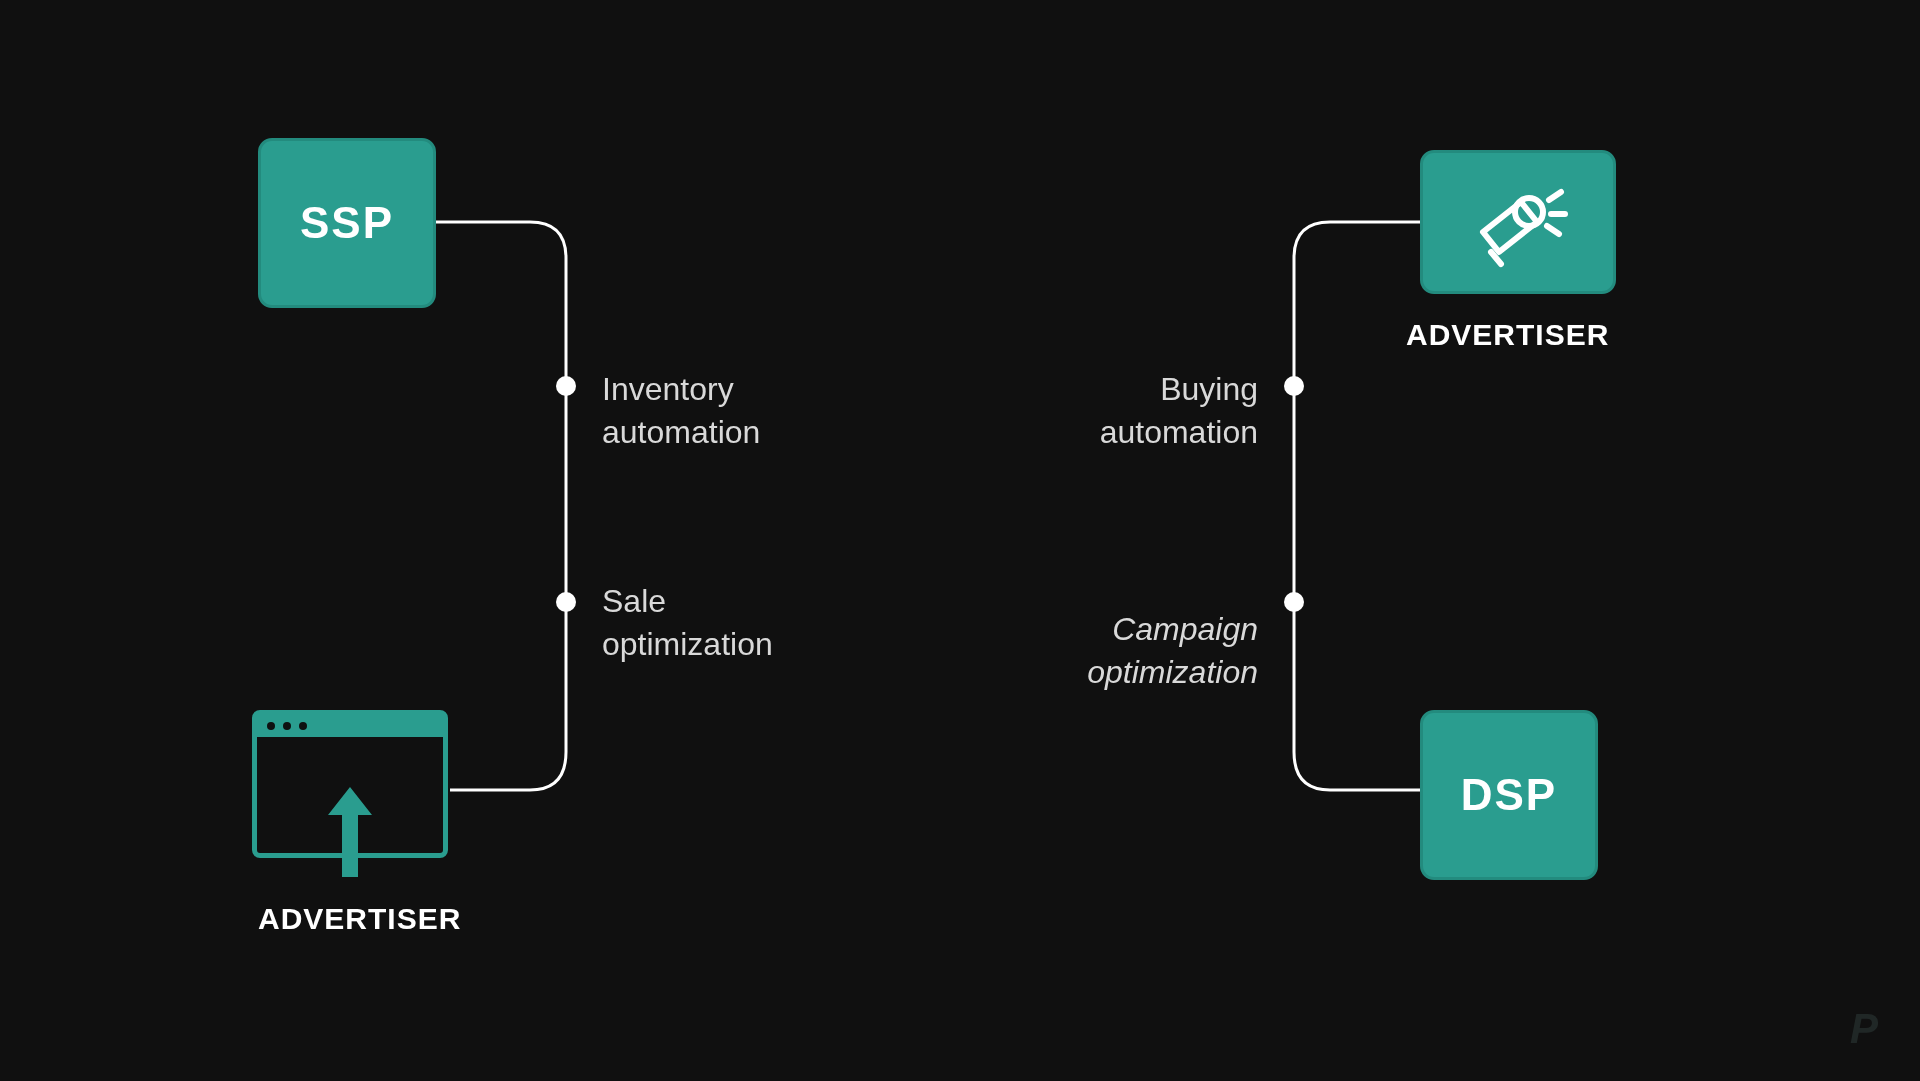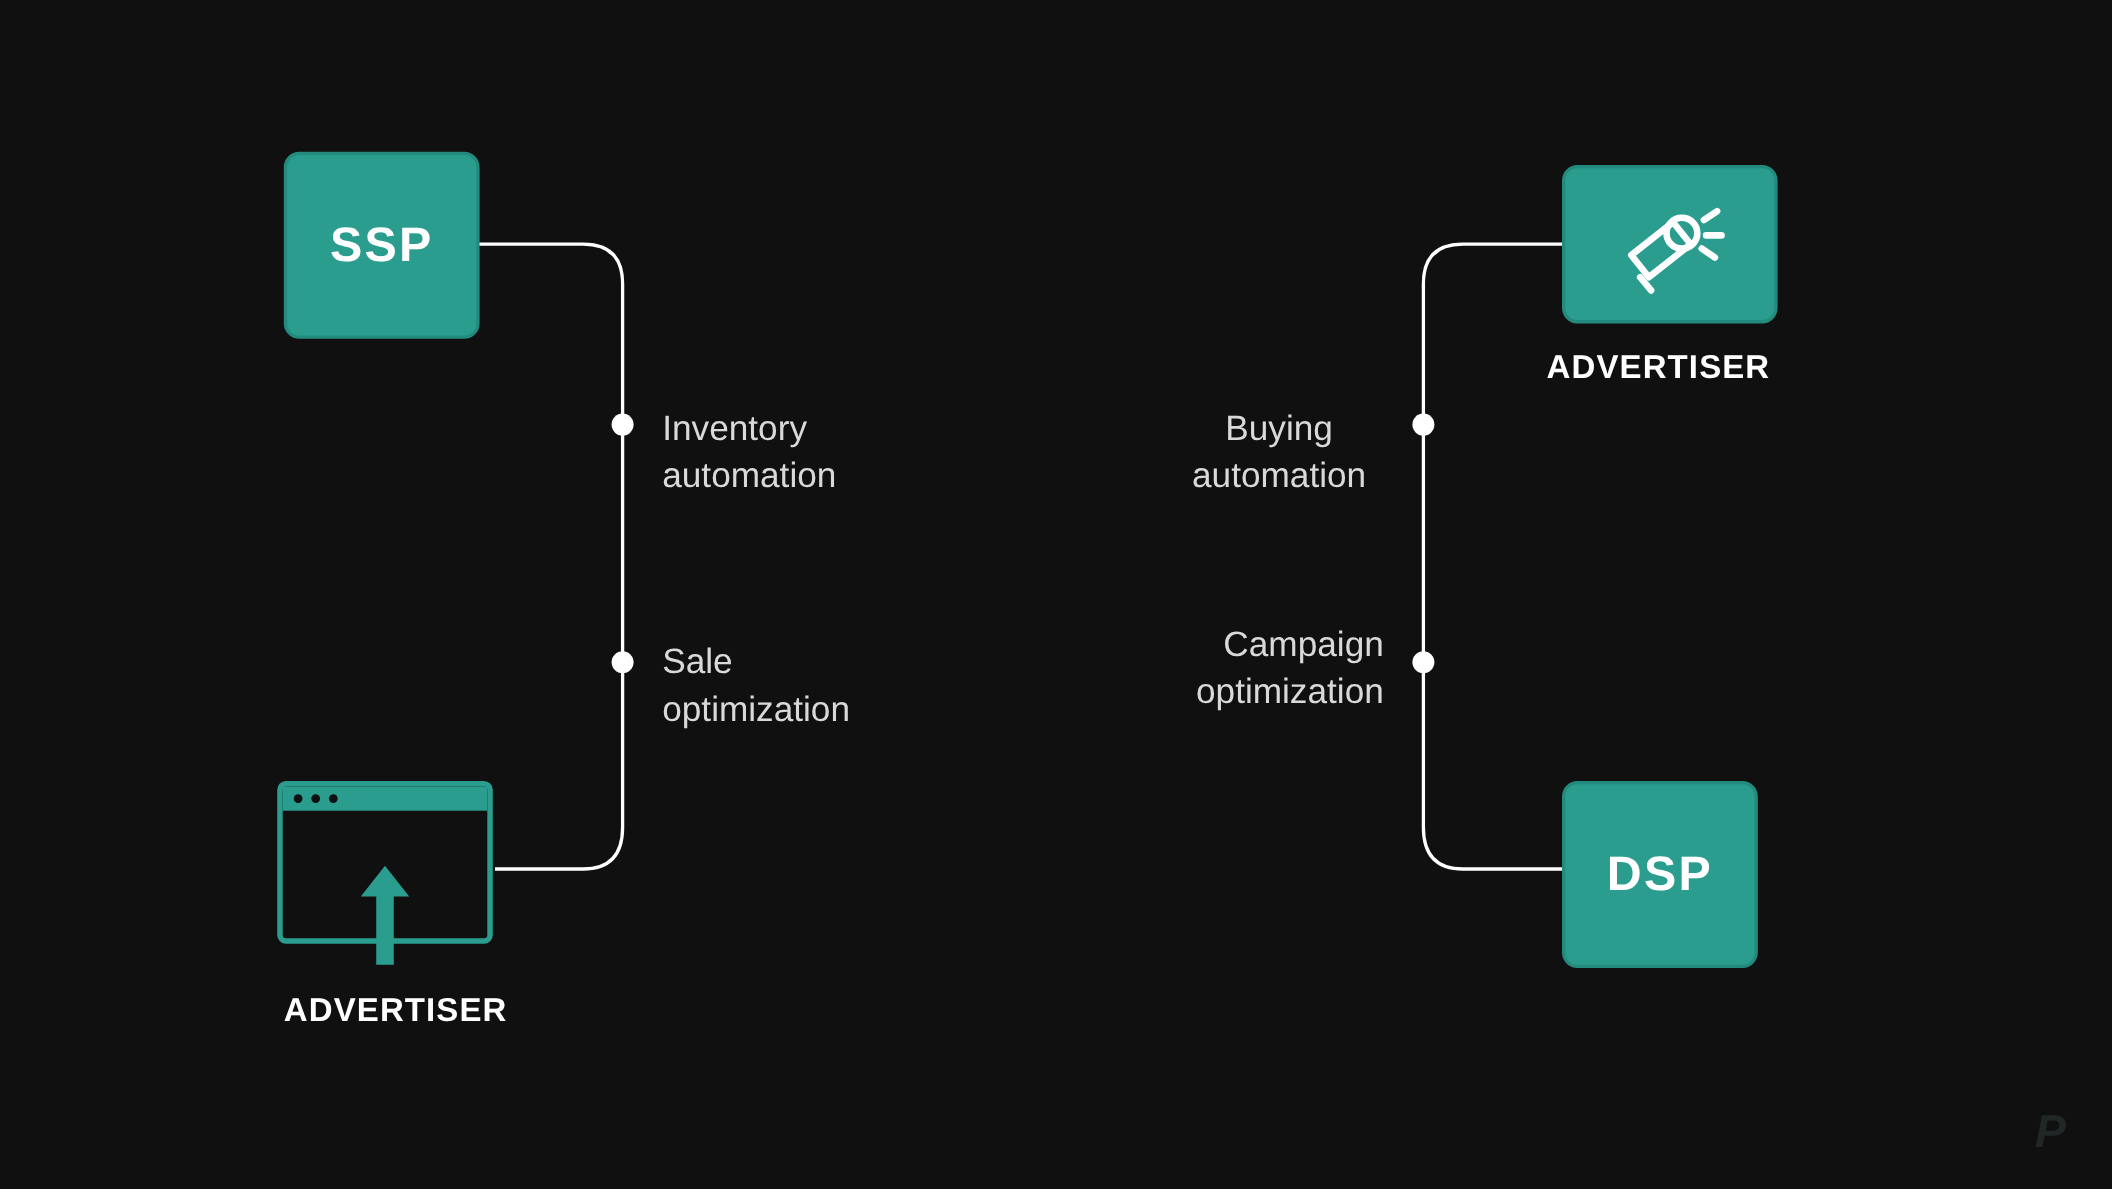--- a/index.html
+++ b/index.html
@@ -141,26 +141,26 @@
     <span>automation</span>
   </div>
 
   <div class="dot" style="left:566px; top:602px;"></div>
   <div class="label" style="left:602px; top:580px;">
     <span>Sale</span><br>
     <span>optimization</span>
   </div>
 
   <div class="dot" style="left:1294px; top:386px;"></div>
-  <div class="label right" style="right:678px; top:368px;text-align:center;">
+  <div class="label right" style="right:662px; top:368px;">
     <span>Buying</span><br>
     <span>automation</span>
   </div>
 
   <div class="dot" style="left:1294px; top:602px;"></div>
-  <div class="label right" style="right:662px; top:564px;">
+  <div class="label right" style="right:662px; top:608px;font-style:italic;">
     <span>Campaign</span><br>
     <span>optimization</span>
   </div>
 
   <div class="logo">P</div>
 
 </div>
 
 </body></html>

